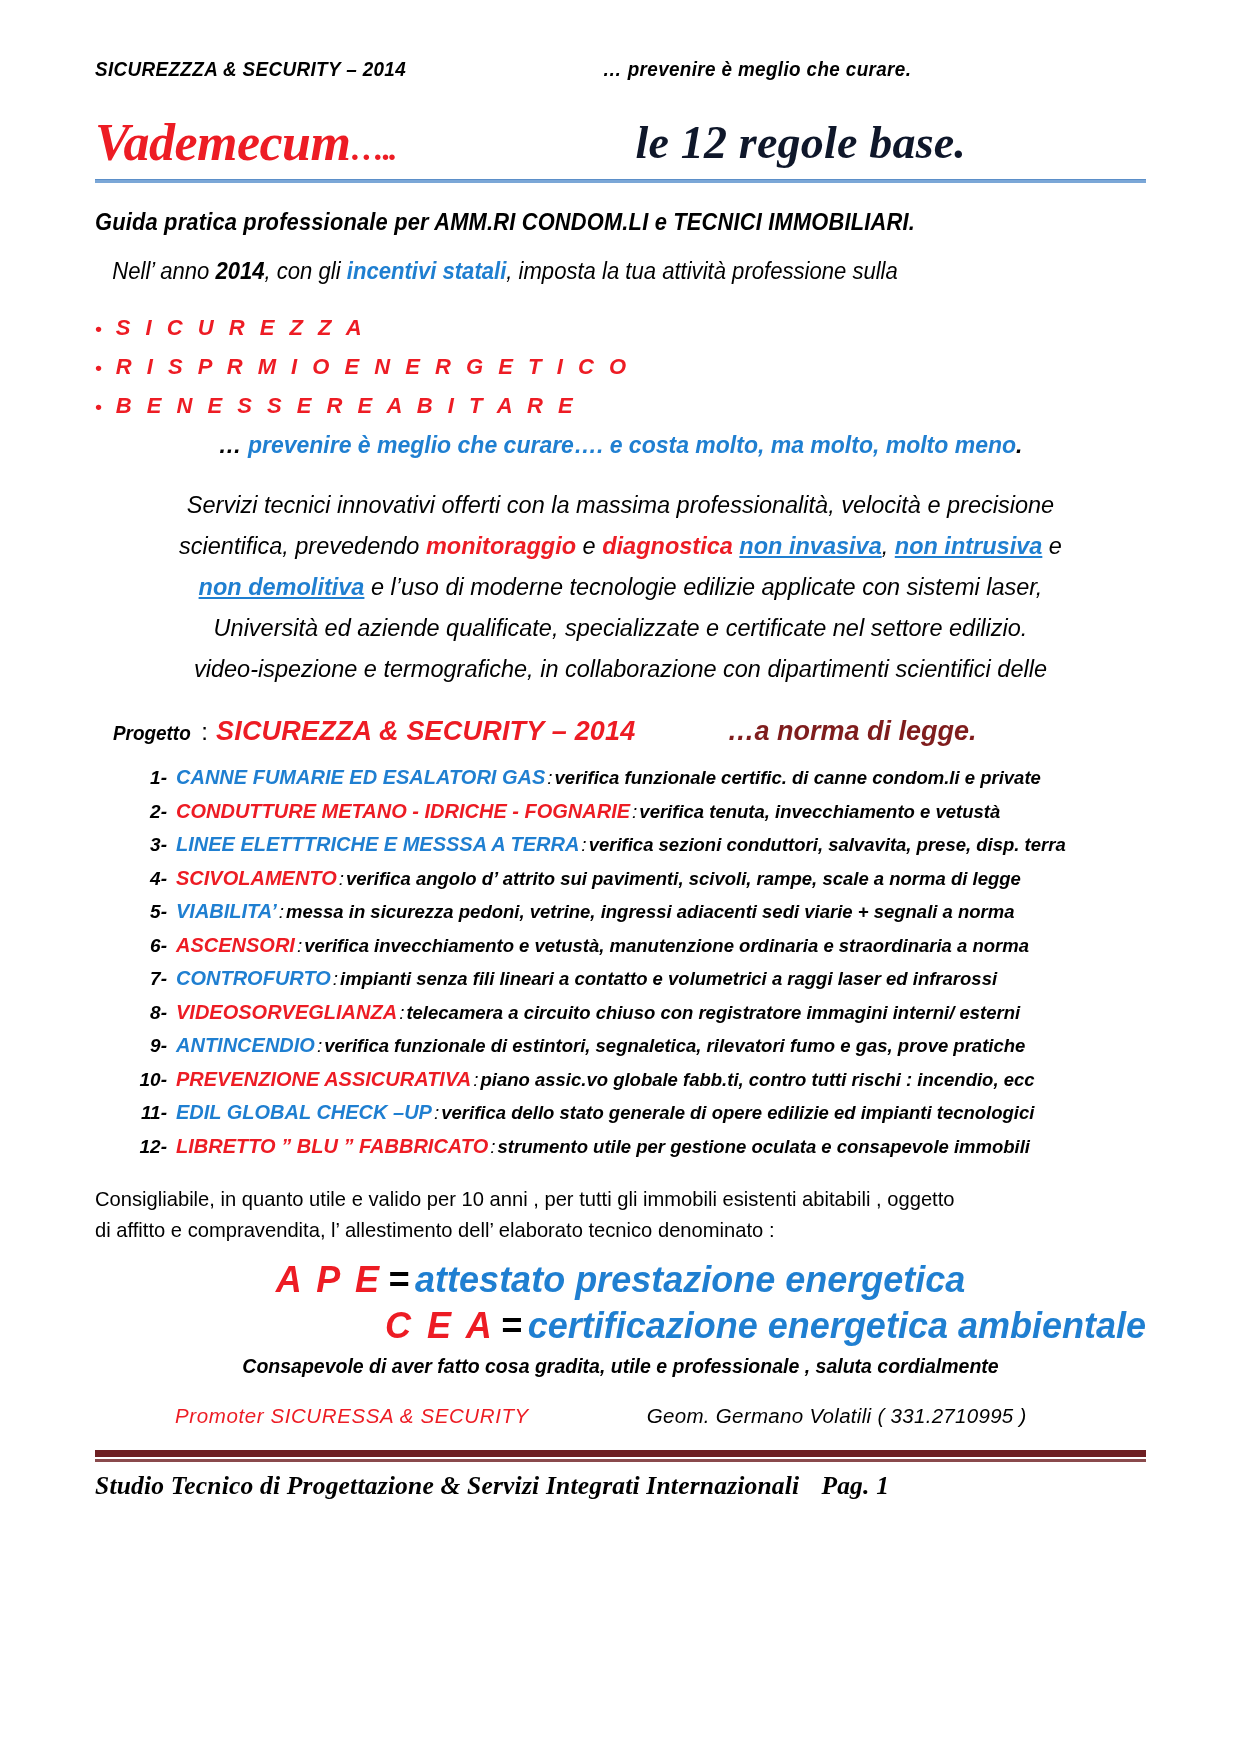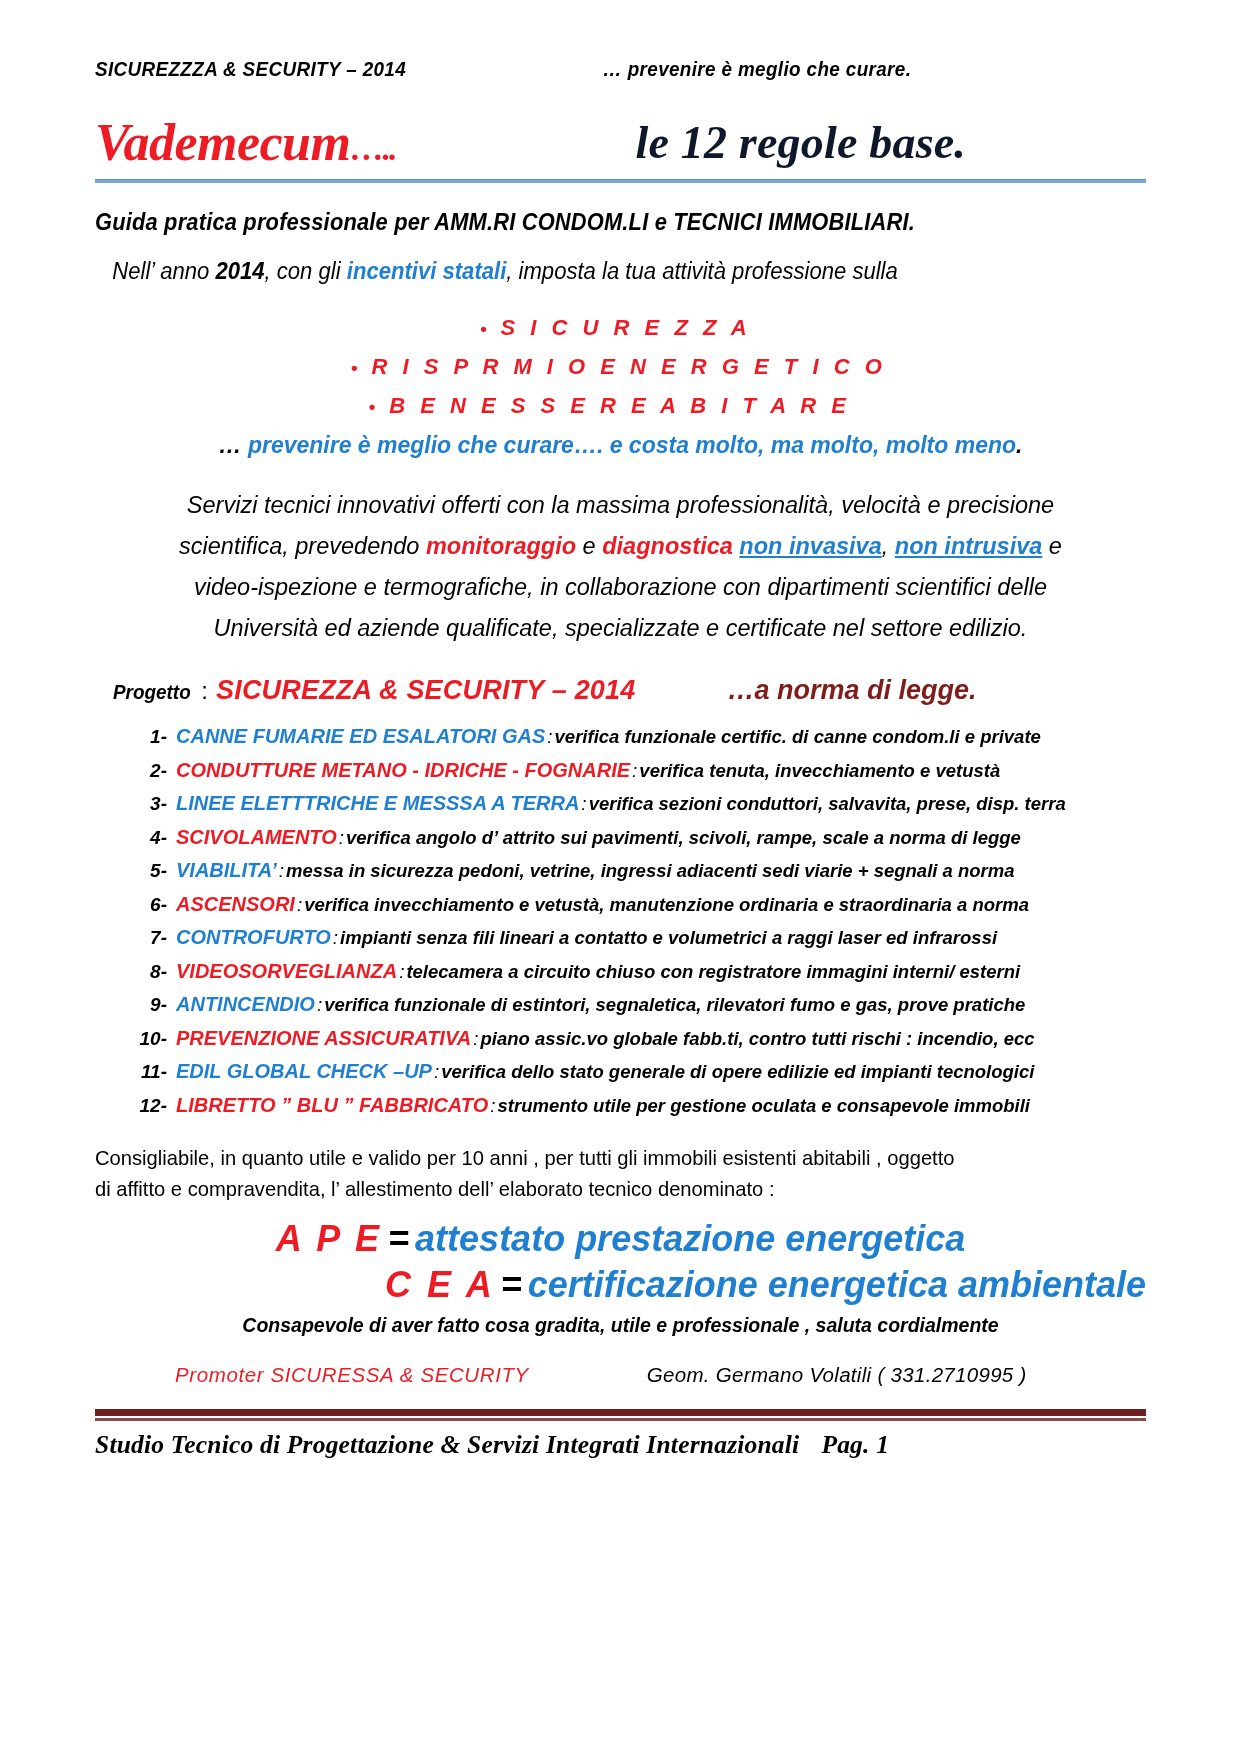--- a/index.html
+++ b/index.html
@@ -97,21 +97,20 @@
     font-style: italic;
     font-size: 23px;
     transform: scaleX(.96);
     transform-origin: left center;
     white-space: nowrap;
   }
 
   
   .bullets { margin-top: 24px; }
   .bullets .b {
-    text-align: center;
     color: #ED1C24;
     font-weight: bold;
     font-style: italic;
     font-size: 22px;
     letter-spacing: 4.5px;
     line-height: 38px;
   }
   .bullets .b .dot { font-size: 19px; letter-spacing: 0; padding-right: 14px; }
   .b1 { padding-right: 10px; }
   .b2 { padding-right: 4px; }
@@ -275,22 +274,23 @@
     <div class="b b1"><span class="dot">•</span><span>S I C U R E Z Z A</span></div>
     <div class="b b2"><span class="dot">•</span><span>R I S P R M I O     E N E R G E T I C O</span></div>
     <div class="b b3"><span class="dot">•</span><span>B E N E S S E R E     A B I T A R E</span></div>
   </div>
 
   <div class="prevenire"><span class="blk">… </span><span class="blue">prevenire è meglio che curare…. e costa molto, ma molto, molto meno</span><span class="blk">.</span></div>
 
   <div class="servizi">
     <span class="ln">Servizi tecnici  innovativi offerti con la massima professionalità, velocità e precisione</span>
     <span class="ln"><span>scientifica, prevedendo </span><span class="hl-r">monitoraggio</span><span>  e  </span><span class="hl-r">diagnostica</span><span> </span><span class="hl-b">non invasiva</span><span>, </span><span class="hl-b">non intrusiva</span><span> e</span></span>
+    <span class="ln"><span class="hl-b">non demolitiva</span><span>  e  l’uso di moderne tecnologie edilizie applicate con sistemi laser,</span></span>
+    <span class="ln">Università  ed aziende qualificate, specializzate e certificate nel settore edilizio.</span>
     <span class="ln">video-ispezione e termografiche, in collaborazione con dipartimenti scientifici  delle</span>
-    <span class="ln">Università  ed aziende qualificate, specializzate e certificate nel settore edilizio.</span>
   </div>
 
   <div class="progetto-row">
     <span class="progetto-lbl">Progetto</span>
     <span class="progetto-colon">:</span>
     <span class="progetto-main">SICUREZZA &amp; SECURITY – 2014</span>
     <span class="progetto-tail">…a norma di legge.</span>
   </div>
 
   <ol class="rules">

